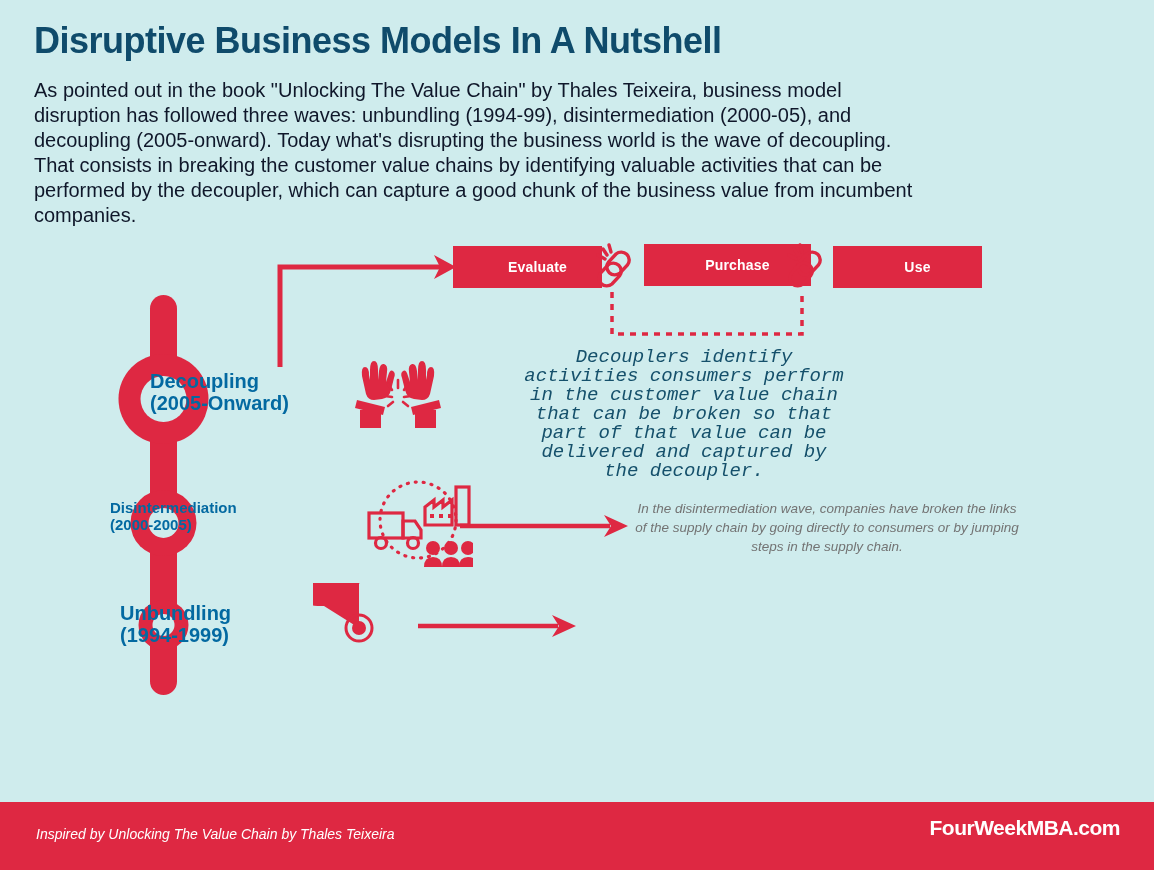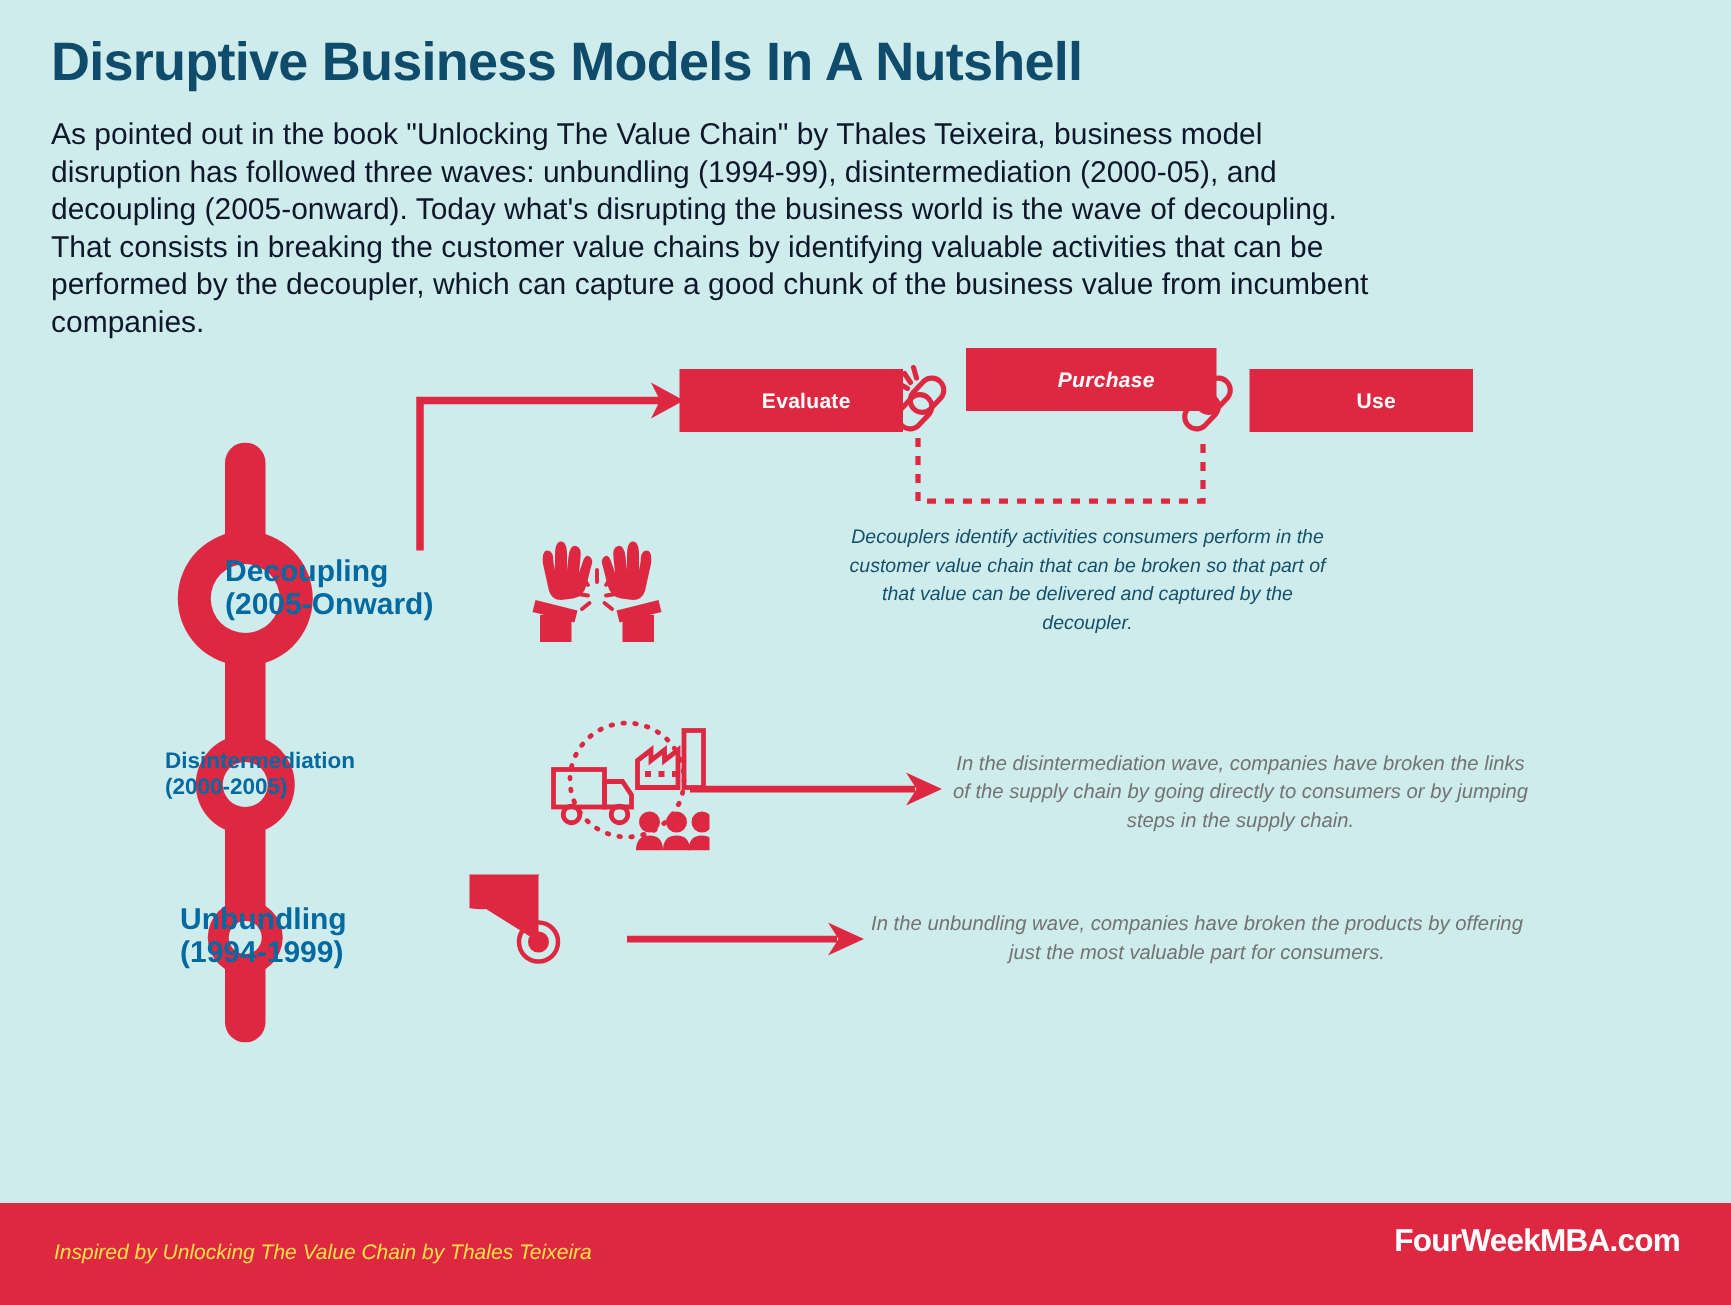--- a/index.html
+++ b/index.html
@@ -25,37 +25,37 @@
 
   
   .chain-box{
     position:absolute;height:42px;background:#de2842;
     color:#ffffff;font-size:14px;font-weight:bold;
     display:flex;align-items:center;justify-content:center;
     letter-spacing:.2px;
     padding-left:20px;
   }
   #box-evaluate{left:453px;top:246px;width:129px;}
-  #box-purchase{left:644px;top:232px;width:147px;font-style:italic;}
+  #box-purchase{left:644px;top:244px;width:147px;}
   #box-use{left:833px;top:246px;width:129px;}
 
   .link-icon{position:absolute;top:240px;width:48px;height:52px;}
   #link-1{left:589px;}
   #link-2{left:780px;}
 
   
   #elbow-arrow{position:absolute;left:274px;top:245px;width:190px;height:125px;}
 
   
   #bracket{position:absolute;left:608px;top:292px;width:198px;height:46px;}
 
   #decoupling-note{
-    position:absolute;left:565px;top:348px;width:320px;
-    text-align:center;font-style:italic;font-size:13px;
-    line-height:19px;color:#15506b;
+    position:absolute;left:524px;top:348px;width:320px;
+    text-align:center;font-style:italic;font-size:19px;
+    line-height:19px;color:#15506b;font-family:Liberation Mono, monospace;
   }
 
   
   #timeline{position:absolute;left:118px;top:295px;width:92px;height:400px;}
 
   .wave-label{
     position:absolute;text-align:left;color:#0369a1;
     font-weight:bold;line-height:1.12;
   }
   #label-decoupling{left:150px;top:370px;width:170px;font-size:20px;}
@@ -78,21 +78,21 @@
   #note-disintermediation{left:632px;top:499px;width:390px;}
   #note-unbundling{left:578px;top:606px;width:440px;}
 
   
   #footer{
     position:absolute;left:0;bottom:0;width:1154px;height:68px;
     background:#de2842;
   }
   #footer-credit{
     position:absolute;left:36px;top:24px;
-    color:#fde047;font-style:italic;font-size:14px;
+    color:#ffffff;font-style:italic;font-size:14px;
   }
   #footer-brand{
     position:absolute;right:34px;top:14px;
     color:#ffffff;font-weight:bold;font-size:21px;
     letter-spacing:-0.5px;
   }
 </style>
 </head>
 <body>
 
@@ -227,20 +227,19 @@
     <path d="M46 45 L46 1 A44 44 0 1 0 11 23 Z" fill="#de2842"></path>
     <circle cx="46" cy="45" r="13" fill="none" stroke="#de2842" stroke-width="3"></circle>
     <circle cx="46" cy="45" r="7" fill="#de2842"></circle>
   </svg>
 
   <svg class="flat-arrow" id="arrow-unbundling" viewBox="0 0 158 24">
     <path d="M0 12 L140 12" fill="none" stroke="#de2842" stroke-width="4.5"></path>
     <path d="M134 1 L158 12 L134 23 L141 12 Z" fill="#de2842"></path>
   </svg>
 
-  <div class="side-note" id="note-unbundling">In the unbundling wave, companies have broken the products by offering just the most valuable part for consumers.</div>
 
   <div id="footer">
     <div id="footer-credit">Inspired by Unlocking The Value Chain by Thales Teixeira</div>
     <div id="footer-brand">FourWeekMBA.com</div>
   </div>
 
 </div>
 
 </body></html>

